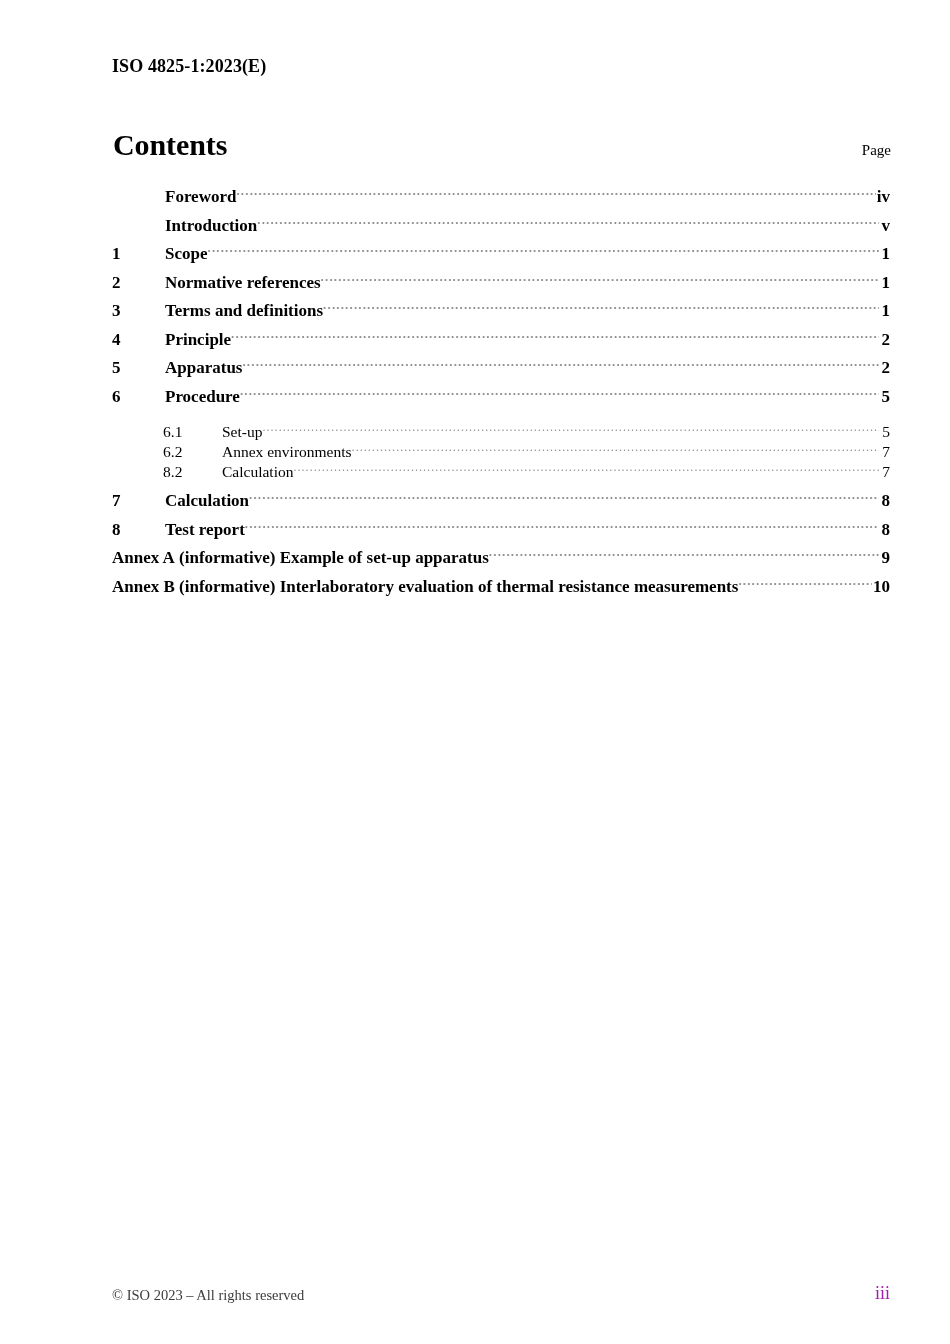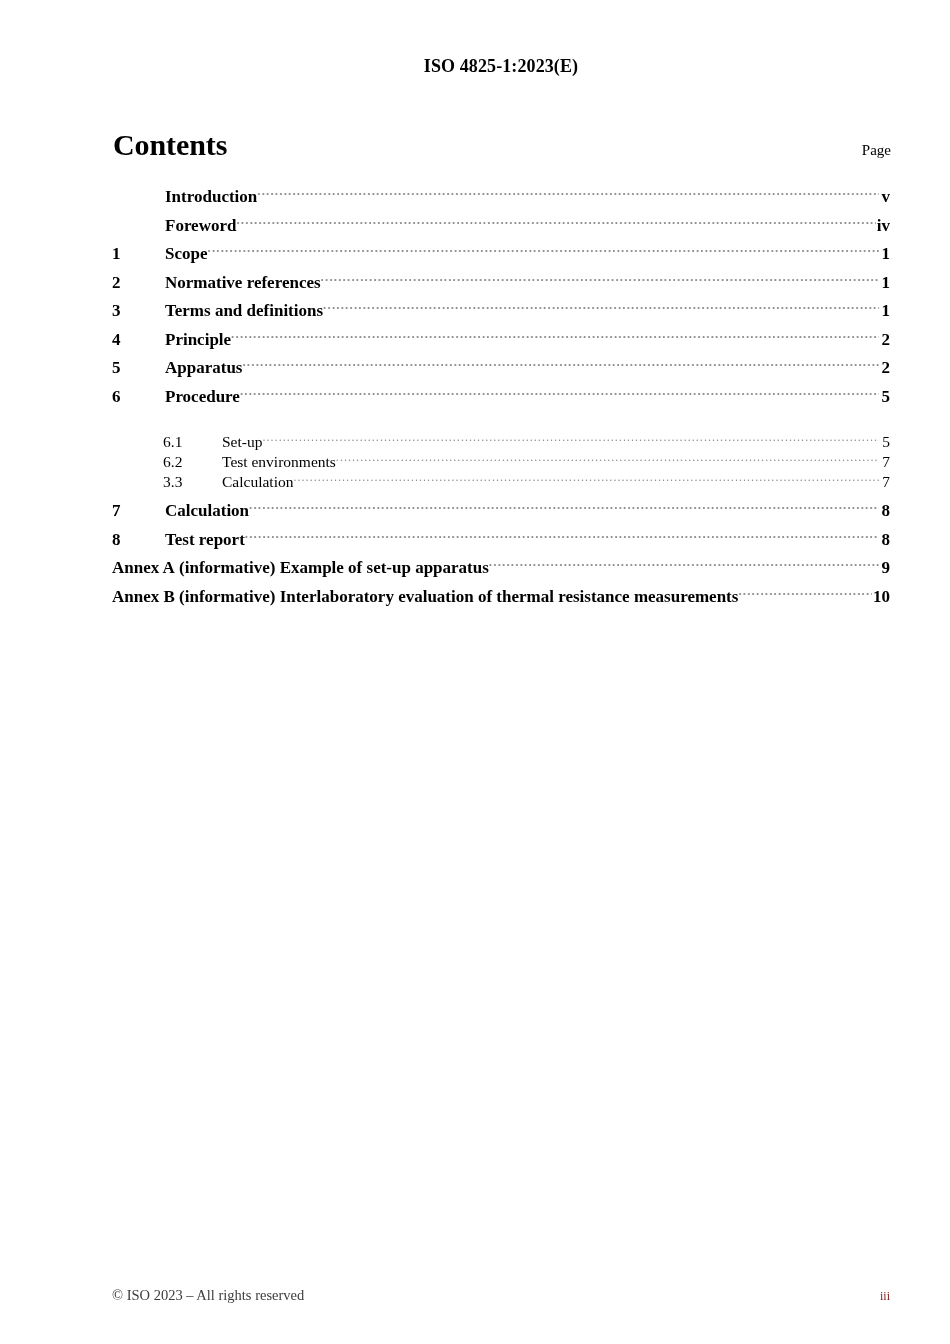--- a/index.html
+++ b/index.html
@@ -20,21 +20,21 @@
     position: absolute;
     inset: 0;
   }
 
   
   .doc-header {
     position: absolute;
     top: 56px;
     left: 112px;
     width: 778px;
-    text-align: center;
+    text-align: left;
     font-weight: bold;
     font-size: 18px;
     letter-spacing: 0.1px;
   }
 
   
   .contents-head {
     position: absolute;
     top: 128px;
     left: 113px;
@@ -121,67 +121,67 @@
 
   .pgnum {
     flex: 0 0 auto;
     text-align: right;
     min-width: 10px;
     padding-left: 1px;
   }
 
   
   .gap-before { margin-top: 8px; }
-  .tight-top  { margin-top: 18px; }
+  .tight-top  { margin-top: 8px; }
 
   
   .doc-footer {
     position: absolute;
     bottom: 40px;
     left: 112px;
     width: 778px;
     display: flex;
     align-items: flex-end;
     justify-content: space-between;
     font-size: 14.5px;
     color: #3c3c3c;
   }
   .footer-page {
-    color: #7f1d1d;
-    font-size: 12px;
+    color: #a21caf;
+    font-size: 18px;
   }
 </style>
 </head>
 <body>
 
 <div class="page">
 
   <div class="doc-header">
     <span>ISO 4825-1:2023(E)</span>
   </div>
 
   <div class="contents-head">
     <span class="contents-title">Contents</span>
     <span class="page-label">Page</span>
   </div>
 
   <div class="toc">
 
     <div class="toc-row lvl1">
       <span class="num"></span>
+      <span class="label">Foreword</span>
+      <span class="leader"></span>
+      <span class="pgnum">iv</span>
+    </div>
+
+    <div class="toc-row lvl1">
+      <span class="num"></span>
       <span class="label">Introduction</span>
       <span class="leader"></span>
       <span class="pgnum">v</span>
-    </div>
-
-    <div class="toc-row lvl1">
-      <span class="num"></span>
-      <span class="label">Foreword</span>
-      <span class="leader"></span>
-      <span class="pgnum">iv</span>
     </div>
 
     <div class="toc-row lvl1">
       <span class="num">1</span>
       <span class="label">Scope</span>
       <span class="leader"></span>
       <span class="pgnum">1</span>
     </div>
 
     <div class="toc-row lvl1">
@@ -221,27 +221,27 @@
 
     <div class="toc-row lvl2 tight-top">
       <span class="num">6.1</span>
       <span class="label">Set-up</span>
       <span class="leader"></span>
       <span class="pgnum">5</span>
     </div>
 
     <div class="toc-row lvl2">
       <span class="num">6.2</span>
-      <span class="label">Test environments</span>
+      <span class="label">Annex environments</span>
       <span class="leader"></span>
       <span class="pgnum">7</span>
     </div>
 
     <div class="toc-row lvl2">
-      <span class="num">3.3</span>
+      <span class="num">8.2</span>
       <span class="label">Calculation</span>
       <span class="leader"></span>
       <span class="pgnum">7</span>
     </div>
 
     <div class="toc-row lvl1 gap-before">
       <span class="num">7</span>
       <span class="label">Calculation</span>
       <span class="leader"></span>
       <span class="pgnum">8</span>

